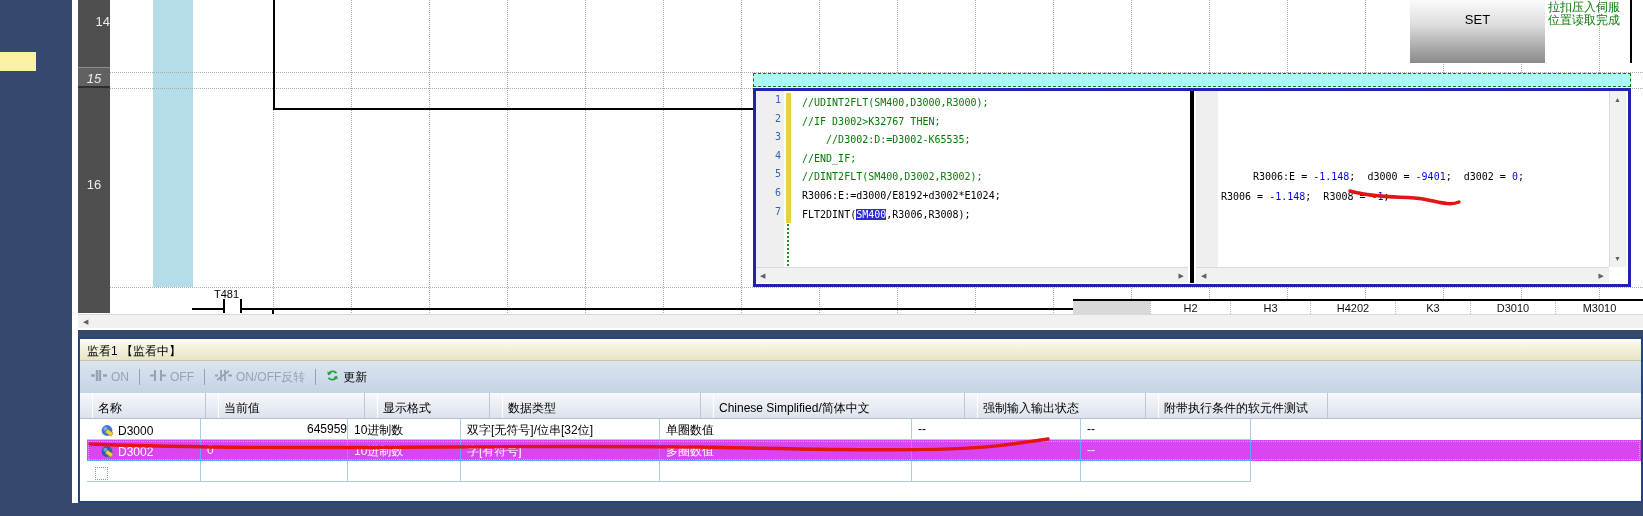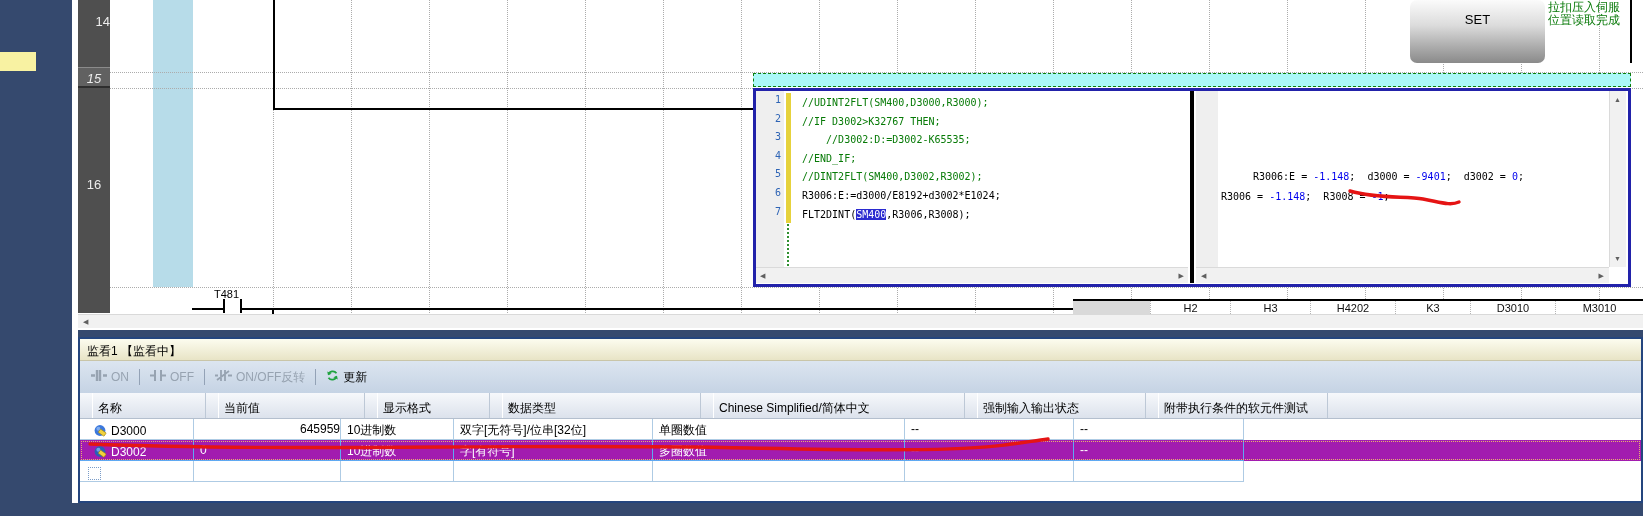--- a/index.html
+++ b/index.html
@@ -18,21 +18,21 @@
   .rung15cell{position:absolute;left:0;top:67px;width:32px;height:21px;background:#616161;
     border-top:1px solid #8B8B8B;border-bottom:2px solid #2E2E2E;box-sizing:border-box;}
   .rn15{top:71px;}
   .bluecol{position:absolute;left:75px;top:0;width:40px;height:287px;background:#B7DCE9;z-index:1;}
   .gvline{position:absolute;top:0;height:313px;width:0;border-left:1px dotted #ACACAC;z-index:1;}
   .ghline{position:absolute;left:32px;width:1533px;height:0;border-top:1px dotted #ACACAC;z-index:1;}
   .blk{position:absolute;background:#000;z-index:3;}
 
   .set-btn{position:absolute;left:1332px;top:0;width:135px;height:63px;z-index:2;
     background:linear-gradient(180deg,#FBFBFB 0%,#DCDCDC 40%,#ABABAB 75%,#8A8A8A 100%);
-    text-align:center;font-size:13px;color:#000;line-height:40px;border-radius:7px;}
+    text-align:center;font-size:13px;color:#000;line-height:40px;}
   .set-comment{position:absolute;left:1470px;top:1px;width:84px;z-index:2;color:#0B7B0B;
     font-size:12px;line-height:13px;white-space:nowrap;}
 
   .operand-row{position:absolute;left:995px;top:299px;width:570px;height:17px;display:flex;
     border-top:2px solid #000;box-sizing:border-box;z-index:3;background:#fff;}
   .op-cell{font-size:11px;color:#111;text-align:center;padding-top:1px;border-left:1px dotted #B5B5B5;box-sizing:border-box;}
   .op-cell.gray{background:#D9D9D9;border-left:none;}
   .contact-label{position:absolute;left:136px;top:288px;font-size:11px;color:#000;z-index:3;}
 
   .ed-scrollbar{position:absolute;left:0;top:314px;width:1565px;height:13px;background:#F1F1F1;
@@ -79,24 +79,24 @@
   .w-toolbar{height:32px;background:linear-gradient(180deg,#DCE5F0,#C5D3E4);display:flex;
     align-items:center;padding-left:7px;}
   .tb-btn{display:flex;align-items:center;gap:4px;font-size:12px;padding:2px 4px;}
   .tb-btn.disabled{color:#97A3B1;}
   .tb-btn.enabled{color:#000;}
   .tb-sep{width:1px;height:16px;background:#93A2B6;margin:0 6px;}
   .w-header{height:26px;display:flex;background:linear-gradient(180deg,#F6F8FB,#DCE2EC);
     border-bottom:1px solid #B4BFCE;box-sizing:border-box;font-size:12px;color:#000;}
   .h-cell{border-right:1px solid #BDC8D6;box-shadow:inset 1px 0 0 #fff;padding:7px 0 0 6px;box-sizing:border-box;
     white-space:nowrap;overflow:hidden;margin-left:12px;}
-  .w-row{height:21px;display:flex;font-size:12px;color:#000;}
+  .w-row{height:21px;display:flex;font-size:12px;color:#000;margin-left:7px;}
   .c{border-right:1px solid #AECBE4;border-bottom:1px solid #AECBE4;box-sizing:border-box;
     padding:3px 0 0 6px;white-space:nowrap;overflow:hidden;}
-  .w-row.sel{background:#a21caf;color:#fff;outline:1px dotted #E8B070;outline-offset:-2px;}
+  .w-row.sel{background:#d946ef;color:#fff;outline:1px dotted #E8B070;outline-offset:-2px;}
   .w-row.sel .c{border-right-color:#5FA9F2;border-bottom-color:#5FA9F2;}
   .name-cell{display:flex;align-items:center;gap:4px;padding-left:14px;}
   .dev-icon{width:13px;height:13px;flex:0 0 13px;position:relative;}
   .cursor-box{width:11px;height:11px;border:1px dotted #7A9CC8;margin:3px 0 0 2px;}
 
   .ann{position:absolute;left:0;top:0;z-index:60;pointer-events:none;}
 </style>
 </head>
 <body>
 

